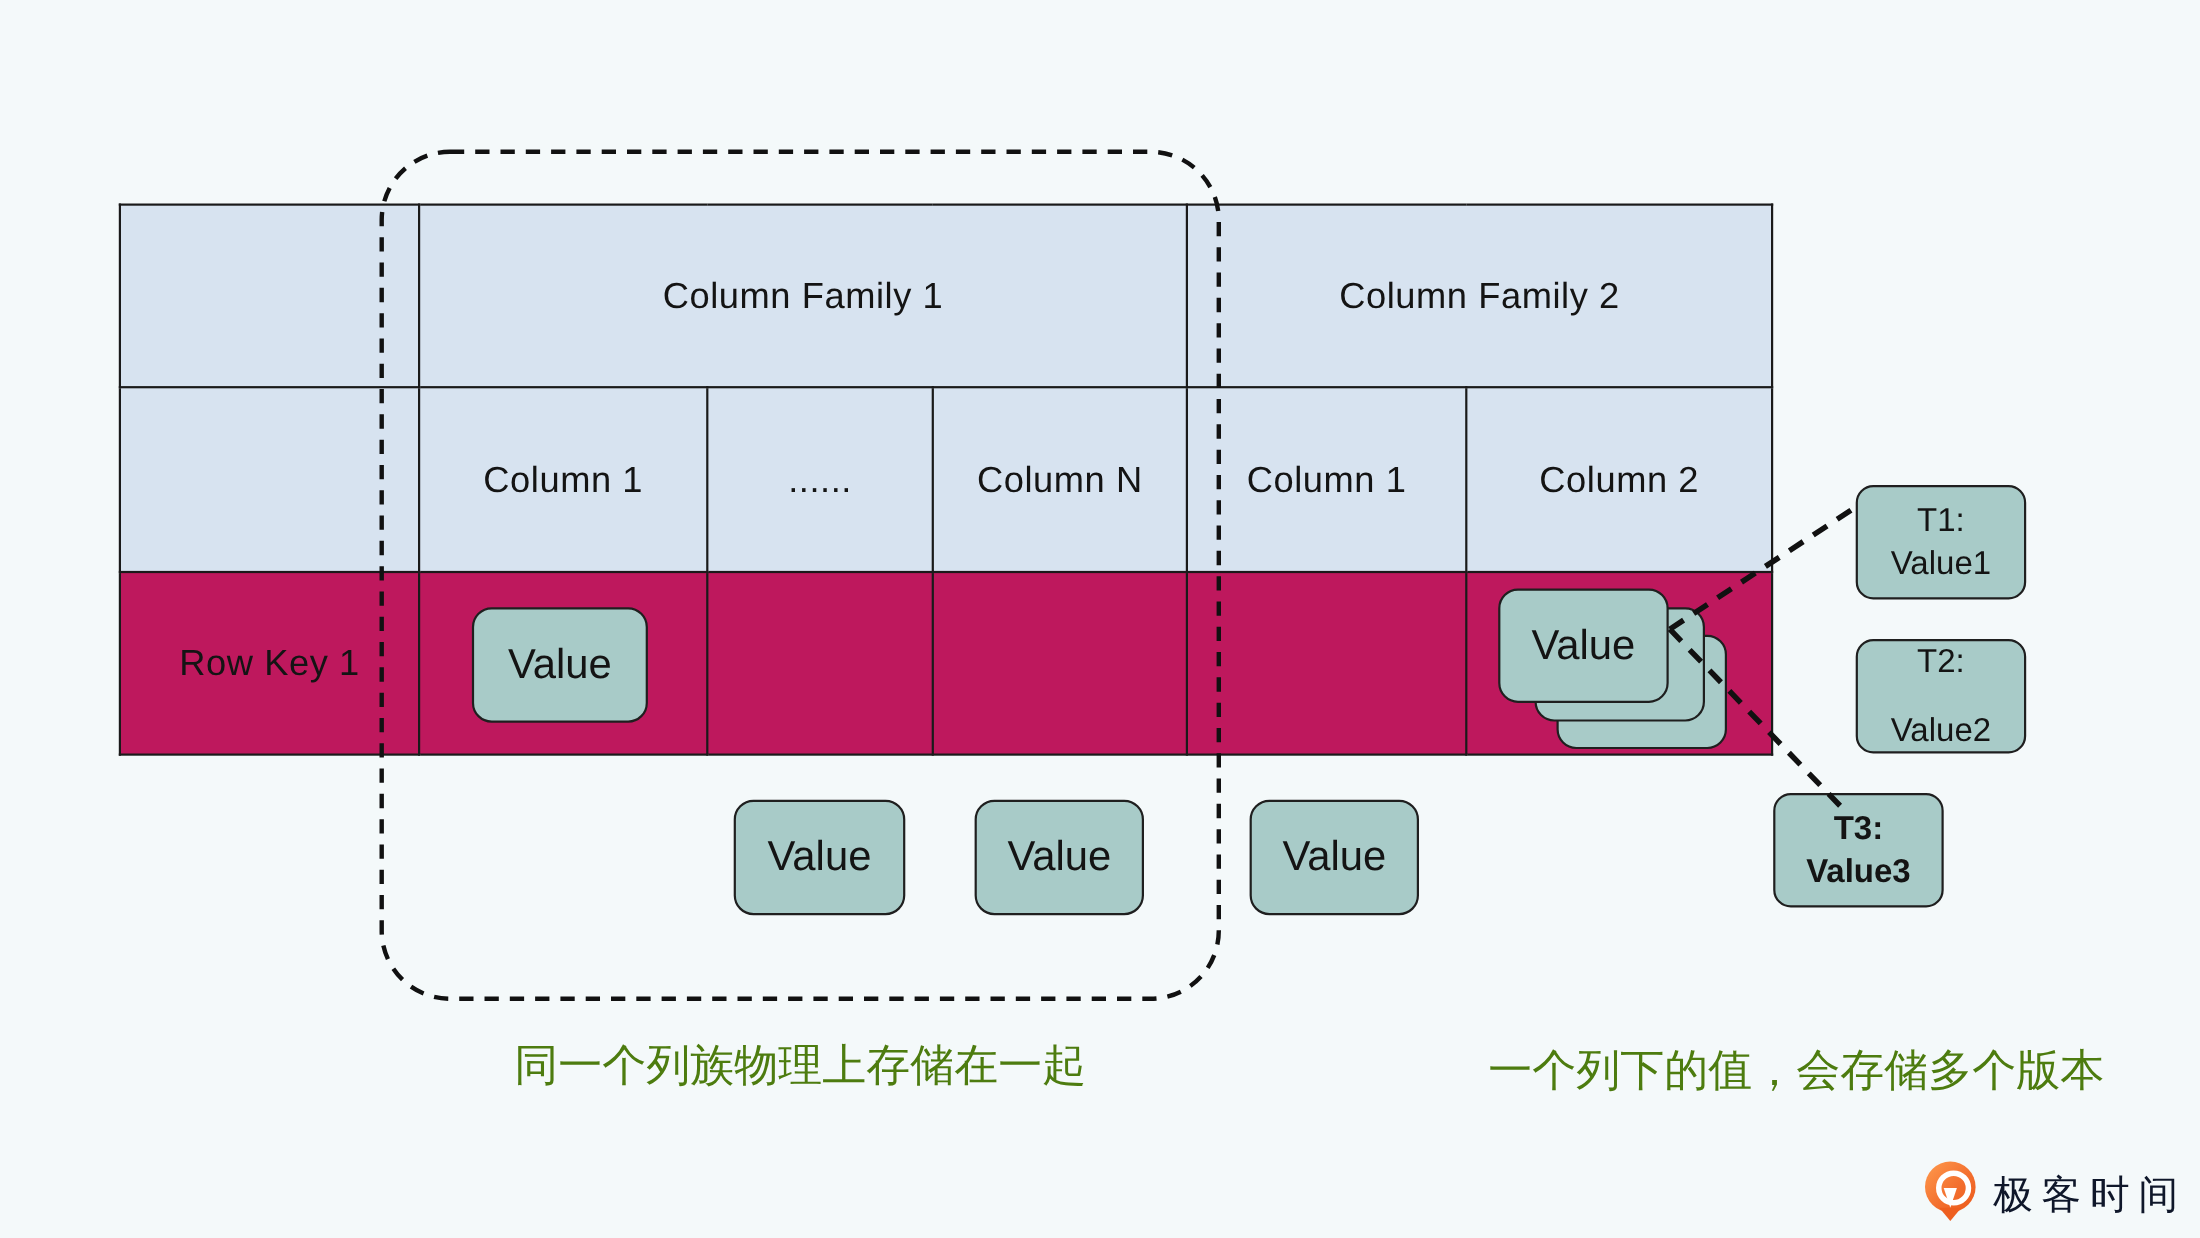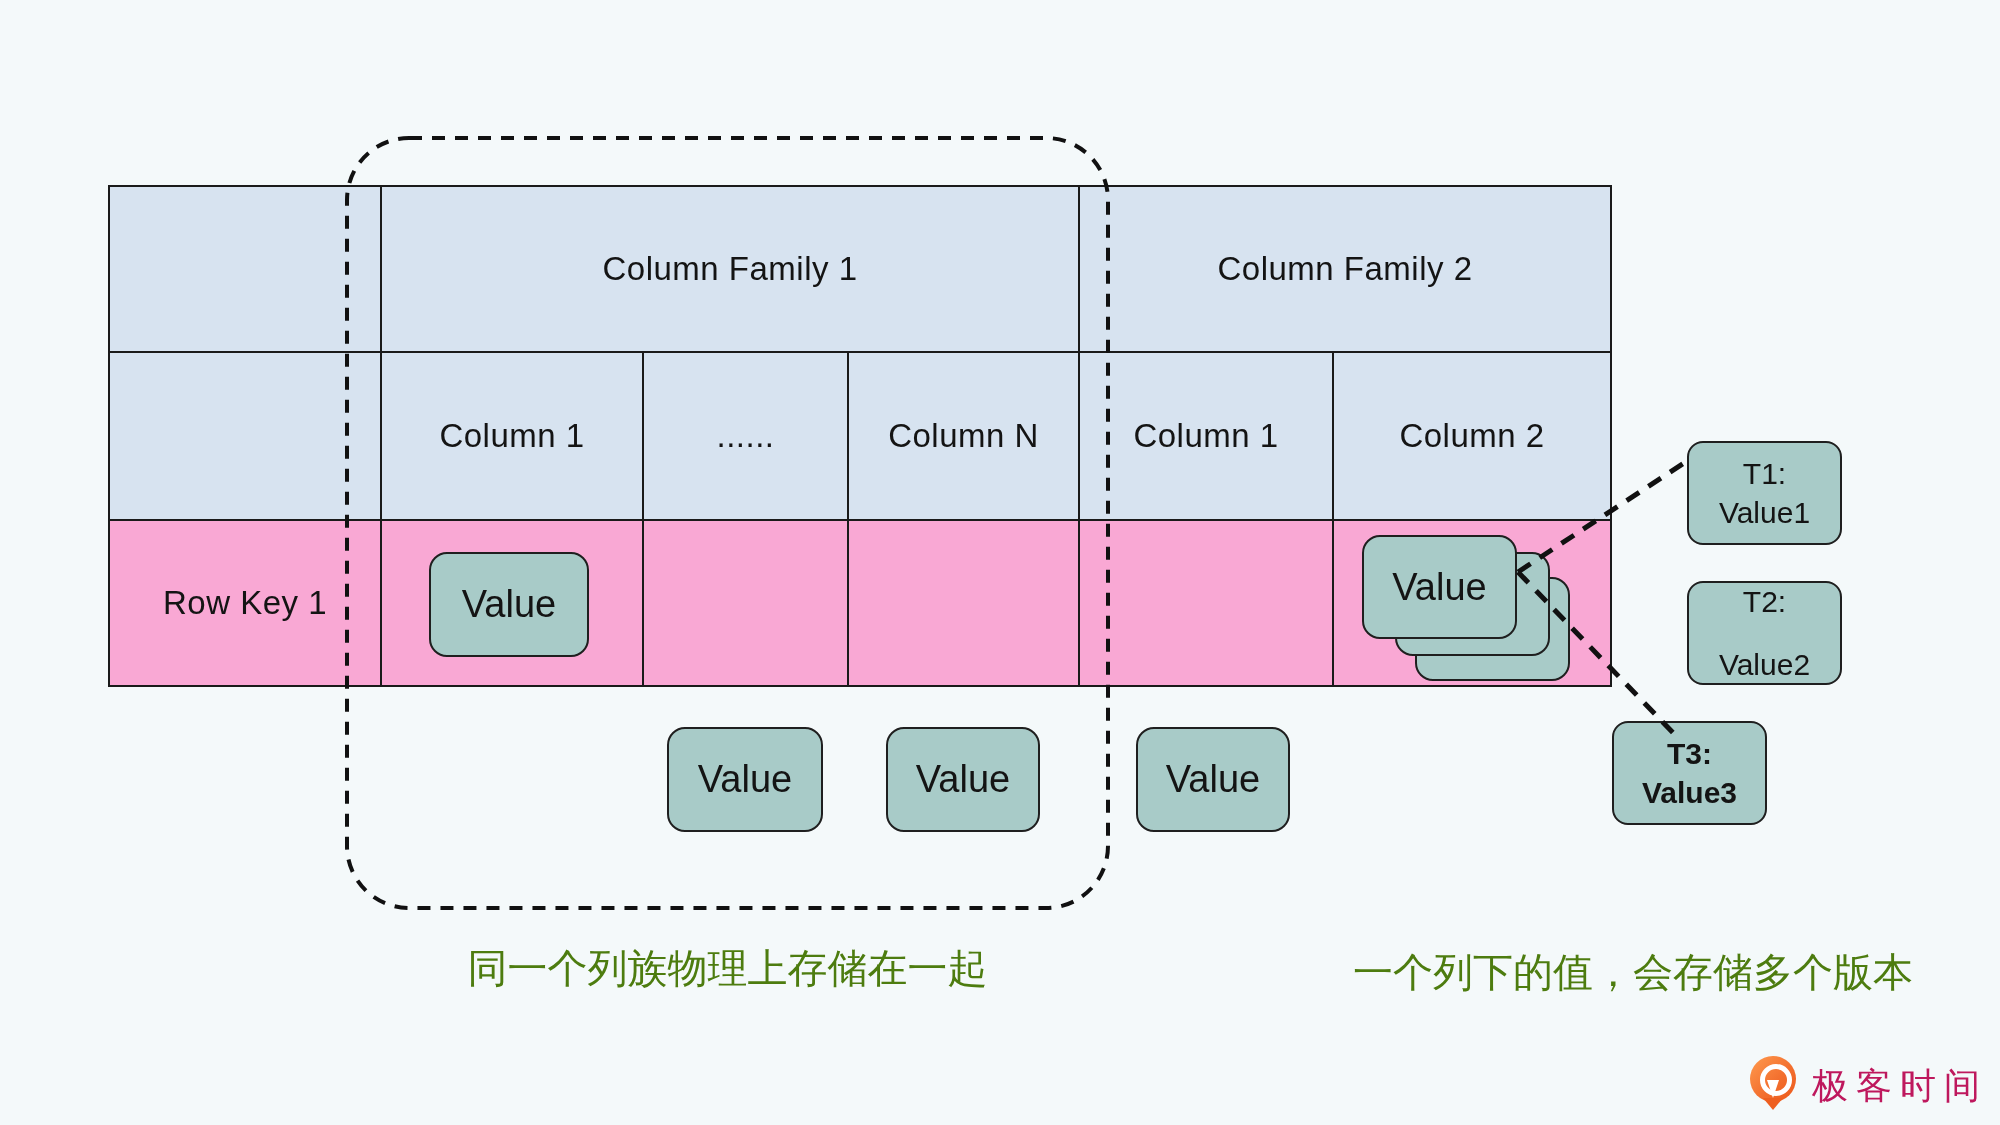--- a/index.html
+++ b/index.html
@@ -14,21 +14,21 @@
 
   
   table.grid{
     position:absolute;left:108px;top:185px;
     border-collapse:collapse;table-layout:fixed;
   }
   table.grid td{
     border:2px solid #1a1a1a;
     padding:0;text-align:center;vertical-align:middle;
     font-size:33px;letter-spacing:.5px;
-    background:#f9a8d4;
+    background:#be185d;
   }
   table.grid td.hdr{background:#d7e3f0;}
   .r1 td{height:164px;}
   .r2 td{height:166px;}
   .r3 td{height:164px;}
   .r4 td{height:164px;}
 
   
   .vbox{
     position:absolute;
@@ -81,21 +81,21 @@
     position:absolute;left:10px;top:8px;width:22px;height:22px;
     border:5px solid #fff;border-radius:50%;
   }
   .logo-wedge{
     position:absolute;left:17px;top:24px;width:0;height:0;
     border-left:6px solid transparent;border-right:6px solid transparent;
     border-top:18px solid #fff;
   }
   .logo-text{
     position:absolute;left:62px;top:10px;
-    font-size:36px;letter-spacing:8px;color:#be185d;white-space:nowrap;
+    font-size:36px;letter-spacing:8px;color:#0f172a;white-space:nowrap;
   }
 </style>
 </head>
 <body>
 
 <div class="canvas">
 
   <table class="grid">
     <colgroup>
       <col style="width:272px">

